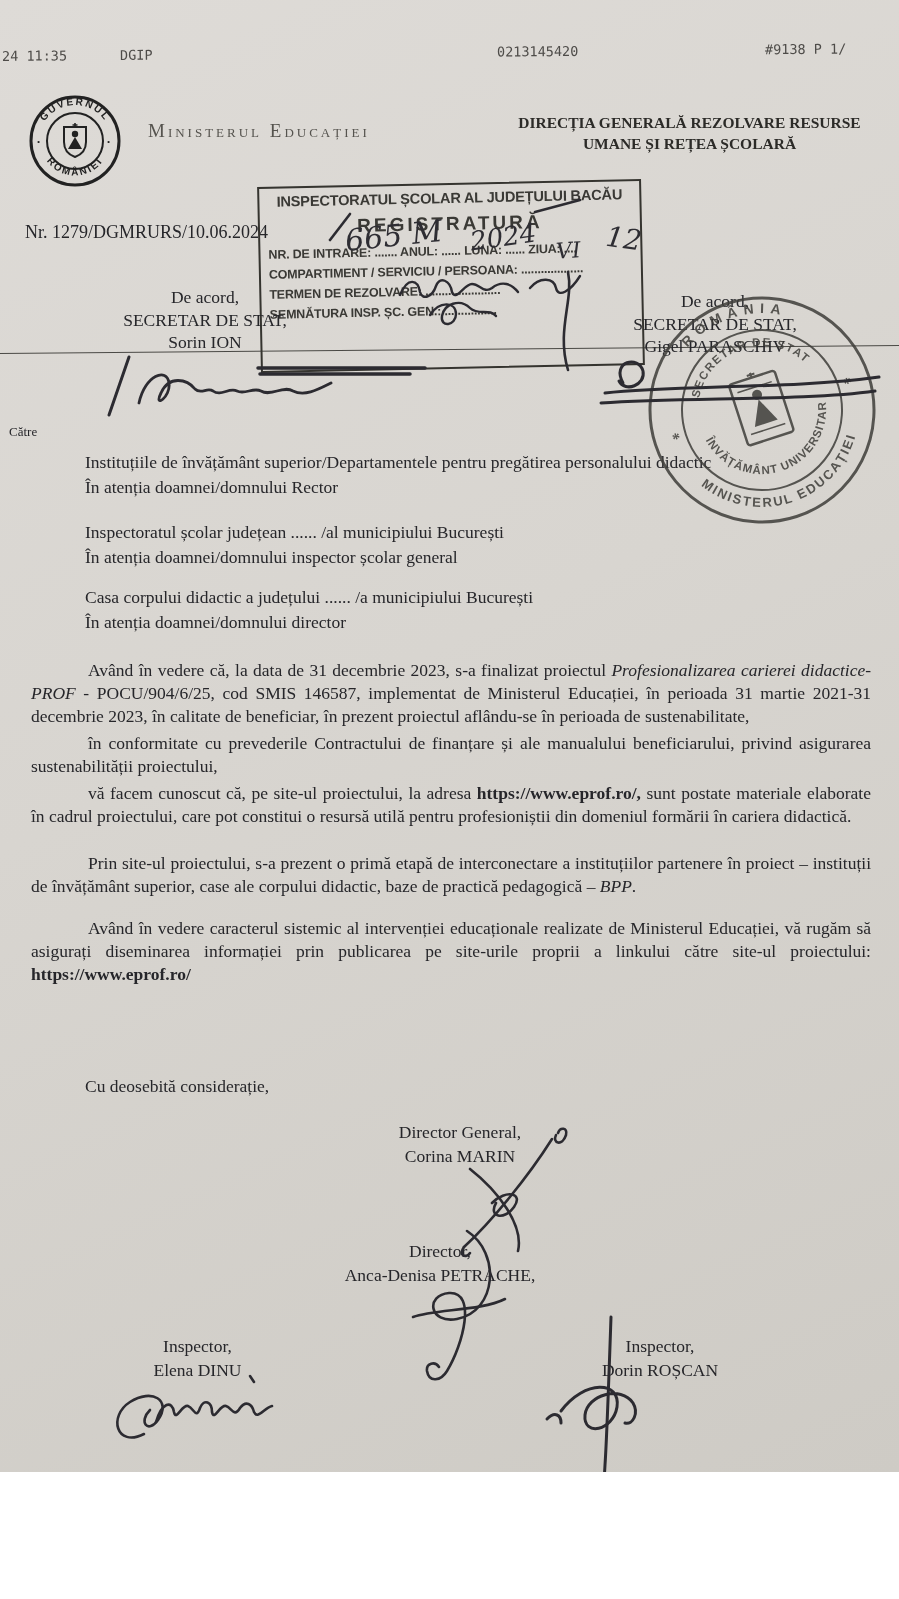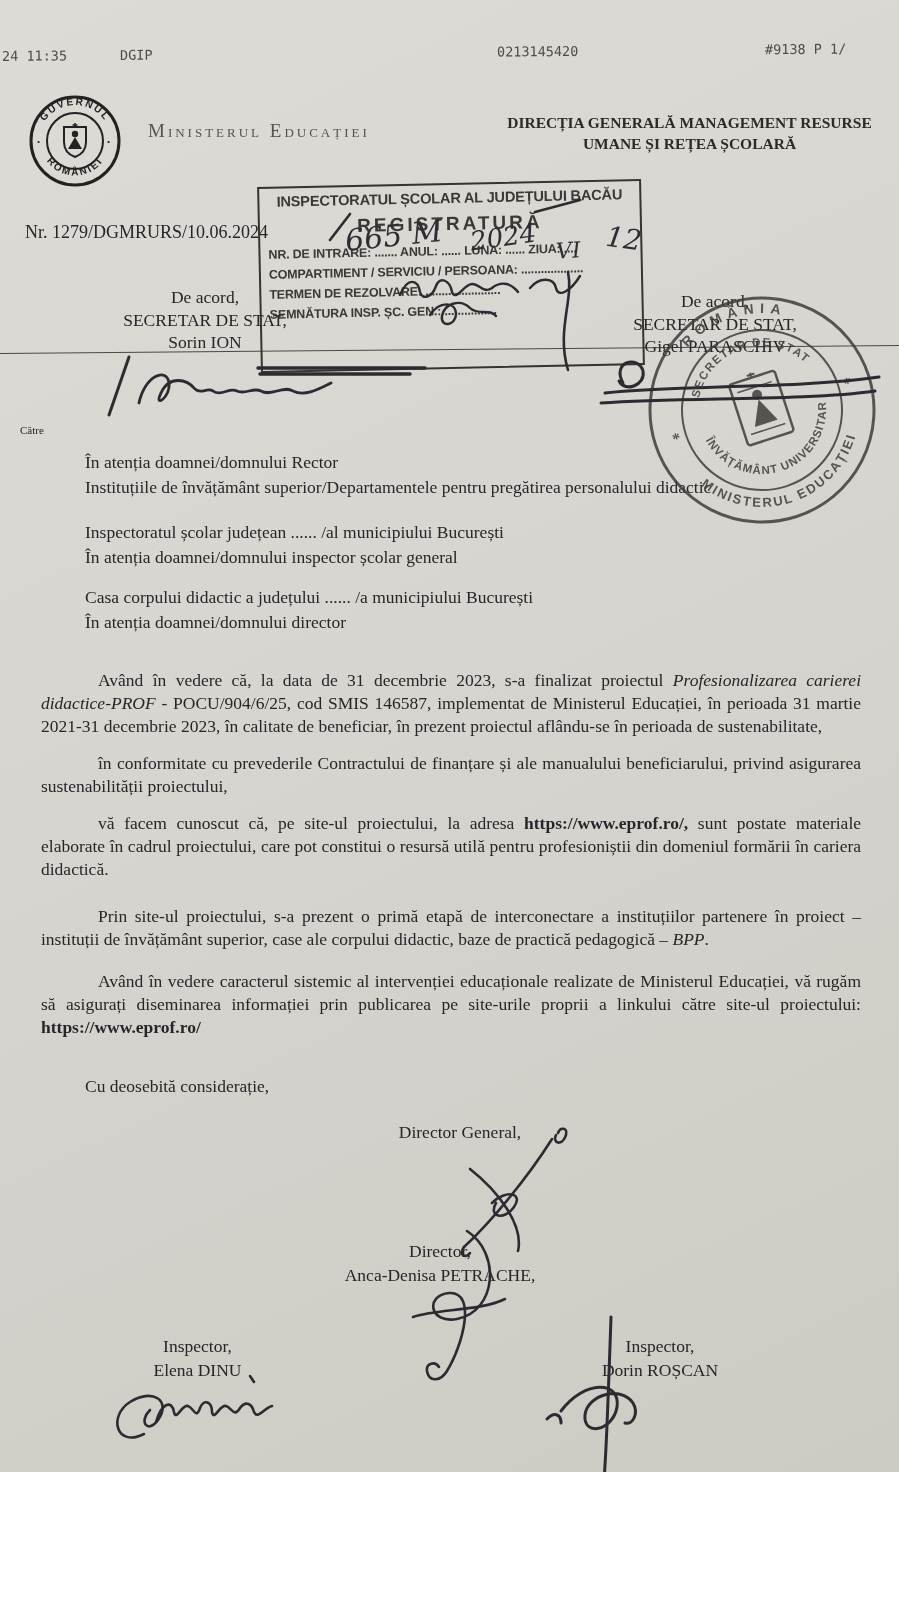--- a/index.html
+++ b/index.html
@@ -27,25 +27,25 @@
   #regbox .t2{margin:7px 0 0;text-align:center;font-size:19px;letter-spacing:3px;}
   #regbox .row{margin:6px 0 0 8px;font-size:12.5px;letter-spacing:-0.2px;white-space:nowrap;}
   #regbox .row.r1{margin-top:9px;}
   .hand{position:absolute;font-family:"DejaVu Serif",serif;font-style:italic;color:#2e2d33;}
   .strikeline{top:349px;left:-5px;width:910px;height:0;border-top:1.6px solid #4a4945;transform:rotate(-0.5deg);}
   
   .approval{text-align:center;font-size:17.5px;line-height:22.5px;}
   #approval-left{top:286px;left:60px;width:290px;}
   #approval-right{top:290px;left:565px;width:300px;}
   
-  #salutation{top:424px;left:20px;font-size:11px;}
+  #salutation{top:424px;left:9px;font-size:13px;}
   .recipient{left:85px;width:800px;font-size:17.5px;line-height:25px;}
   #recipient-0{top:450px;} #recipient-1{top:520px;} #recipient-2{top:585px;}
   #body-text{top:655px;left:27px;width:848px;font-size:17.5px;line-height:23px;text-align:justify;}
-  #body-text p{margin:14px;text-indent:57px;}
+  #body-text p{margin:4px;text-indent:57px;}
   #body-text p.gap1{margin-top:24px;} #body-text p.gap2{margin-top:19px;}
   .seg-i{font-style:italic;}
   .seg-lnk{font-weight:bold;}
   #closing{top:1076px;left:85px;font-size:17.5px;}
   
   .sig-block{text-align:center;font-size:17.5px;line-height:24px;}
   #sig-dg{top:1120px;left:330px;width:260px;font-family:Liberation Serif, serif;}
   #sig-dir{top:1239px;left:290px;width:300px;}
   #sig-insp-l{top:1334px;left:105px;width:185px;}
   #sig-insp-r{top:1334px;left:555px;width:210px;}
@@ -87,21 +87,21 @@
       <path d="M36,33 h22 v15 q0,11 -11,15 q-11,-4 -11,-15 z" fill="none" stroke="#222" stroke-width="2"></path>
       <circle cx="47" cy="40" r="3.2" fill="#222"></circle>
       <path d="M47,43 L40,55 L54,55 Z" fill="#222"></path>
       <path d="M47,33 v-4 M44.5,31 h5" stroke="#222" stroke-width="1.6"></path>
     </g>
   </svg>
 
   <div id="ministry-name" class="abs">Ministerul Educației</div>
 
   <div id="directorate" class="abs">
-    <div>DIRECȚIA GENERALĂ MANAGEMENT RESURSE</div>
+    <div>DIRECȚIA GENERALĂ REZOLVARE RESURSE</div>
     <div>UMANE ȘI REȚEA ȘCOLARĂ</div>
   </div>
 
   <div id="regnum" class="abs">Nr. 1279/DGMRURS/10.06.2024</div>
 
   <div class="abs strikeline"></div>
 
   <div id="regbox" class="abs">
     <div class="t1">INSPECTORATUL ȘCOLAR AL JUDEȚULUI BACĂU</div>
     <div class="t2">REGISTRATURĂ</div>
@@ -176,22 +176,22 @@
       <circle cx="120" cy="104" r="5" fill="#3f3e3a"></circle>
       <path d="M120,109 L108,134 L132,134 Z" fill="#3f3e3a"></path>
       <path d="M102,96 h36 M102,140 h36" class="stampink" stroke-width="1.5"></path>
       <path d="M120,86 v-5 M116,83 h8" class="stampink" stroke-width="2"></path>
     </g>
   </svg>
 
   <div id="salutation" class="abs">Către</div>
 
   <div id="recipient-0" class="abs recipient">
+    <div>Instituțiile de învățământ superior/Departamentele pentru pregătirea personalului didactic</div>
     <div>În atenția doamnei/domnului Rector</div>
-    <div>Instituțiile de învățământ superior/Departamentele pentru pregătirea personalului didactic</div>
   </div>
   <div id="recipient-1" class="abs recipient">
     <div>Inspectoratul școlar județean ...... /al municipiului București</div>
     <div>În atenția doamnei/domnului inspector școlar general</div>
   </div>
   <div id="recipient-2" class="abs recipient">
     <div>Casa corpului didactic a județului ...... /a municipiului București</div>
     <div>În atenția doamnei/domnului director</div>
   </div>
 
@@ -200,20 +200,21 @@
     <p><span>în conformitate cu prevederile Contractului de finanțare și ale manualului beneficiarului, privind asigurarea sustenabilității proiectului,</span></p>
     <p><span>vă facem cunoscut că,  pe site-ul proiectului, la adresa </span><span class="seg-lnk">https://www.eprof.ro/,</span><span> sunt postate materiale elaborate în cadrul proiectului, care pot constitui o resursă utilă pentru profesioniștii din domeniul formării în cariera didactică.</span></p>
     <p class="gap1"><span>Prin site-ul proiectului, s-a prezent o primă etapă de interconectare a instituțiilor partenere în proiect – instituții de învățământ superior, case ale corpului didactic, baze de practică pedagogică – </span><span class="seg-i">BPP</span><span>.</span></p>
     <p class="gap2"><span>Având în vedere caracterul sistemic al intervenției educaționale realizate de Ministerul Educației, vă rugăm să asigurați diseminarea informației prin publicarea pe site-urile proprii a linkului către site-ul proiectului: </span><span class="seg-lnk">https://www.eprof.ro/</span></p>
   </div>
 
   <div id="closing" class="abs">Cu deosebită considerație,</div>
 
   <div id="sig-dg" class="abs sig-block">
     <div>Director General,</div>
+    <div>Corina MARIN</div>
   </div>
   <svg class="sig" style="top:1125px;left:440px" width="150" height="135" viewBox="0 0 150 135">
     <path class="ink" stroke-width="2.6" d="M118,8 C120,2 128,2 126,10 C122,22 112,18 116,10"></path>
     <path class="ink" stroke-width="2.6" d="M112,14 C88,52 52,96 24,122"></path>
     <path class="ink" stroke-width="2.6" d="M30,44 C58,66 84,100 78,126"></path>
     <path class="ink" stroke-width="2.6" d="M52,78 C66,64 84,68 74,82 C64,96 48,92 56,78"></path>
     <path class="ink" stroke-width="2.6" d="M24,122 C18,130 26,134 30,128"></path>
   </svg>
 
   <div id="sig-dir" class="abs sig-block">

